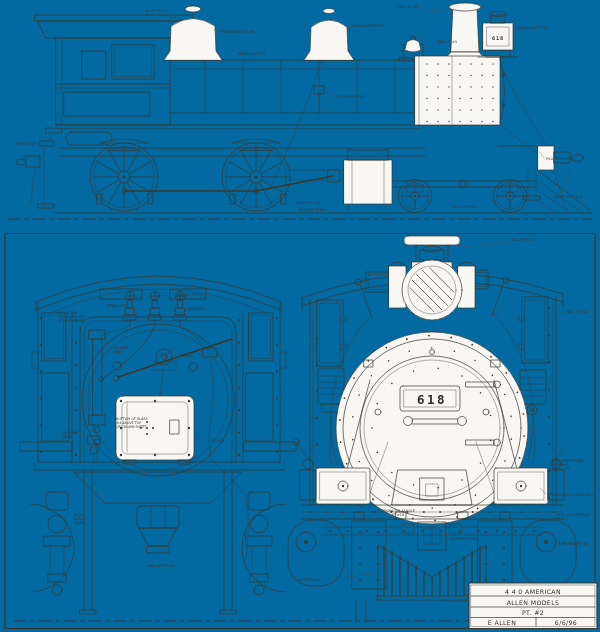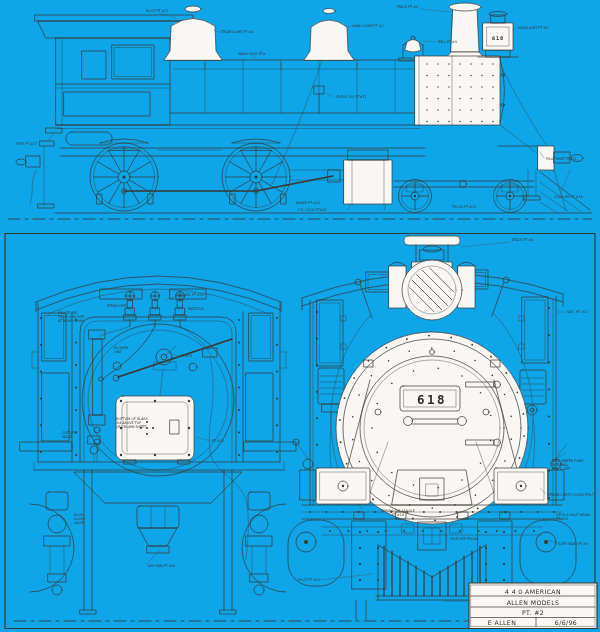--- a/index.html
+++ b/index.html
@@ -1,16 +1,16 @@
 <!DOCTYPE html>
 <html><head>
 <meta charset="utf-8">
 <style>
   html,body{margin:0;padding:0;background:#dddbd6;}
-  #sheet{width:600px;height:632px;background:#0ea5e9;position:relative;overflow:hidden;
+  #sheet{width:600px;height:632px;background:#0369a1;position:relative;overflow:hidden;
          font-family:"DejaVu Sans",sans-serif;}
   svg{display:block}
   svg line,svg path,svg rect,svg circle,svg ellipse,svg polyline,svg polygon{
       stroke:#3a372f;fill:none;stroke-width:.7;stroke-linecap:round;stroke-linejoin:round}
   .thin{stroke-width:.4}
   .thick{stroke-width:1.2}
   .rod{stroke-width:1.6}
   .fillp{fill:#f8f7f3}
   .dots circle,.dotfill{fill:#3a372f;stroke:none}
   svg text{stroke:none;fill:#2e2c26;font-family:"DejaVu Sans",sans-serif}

